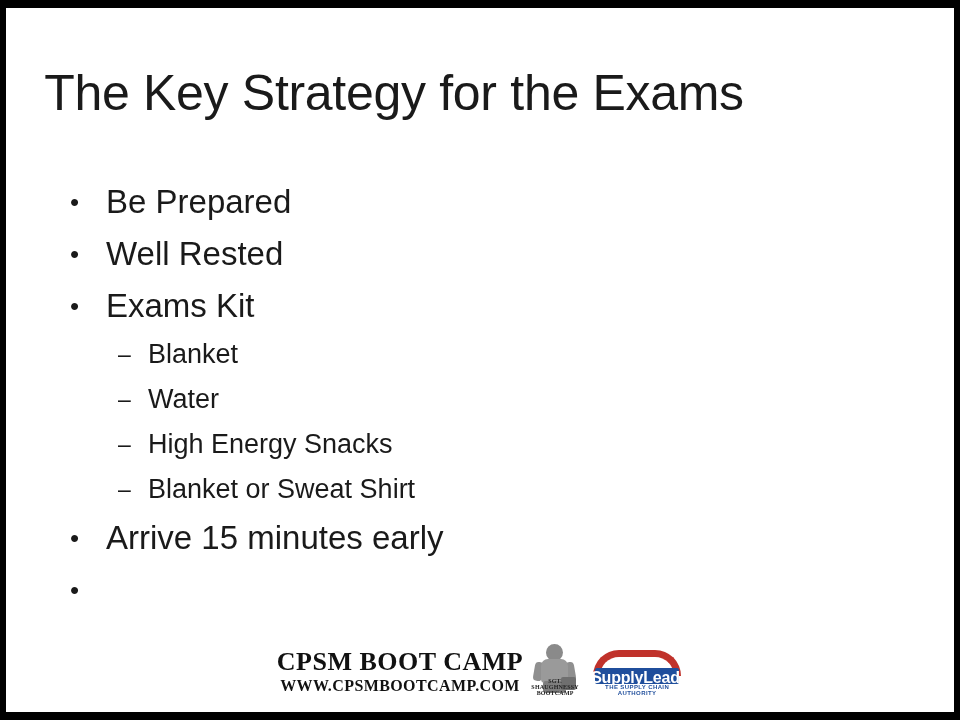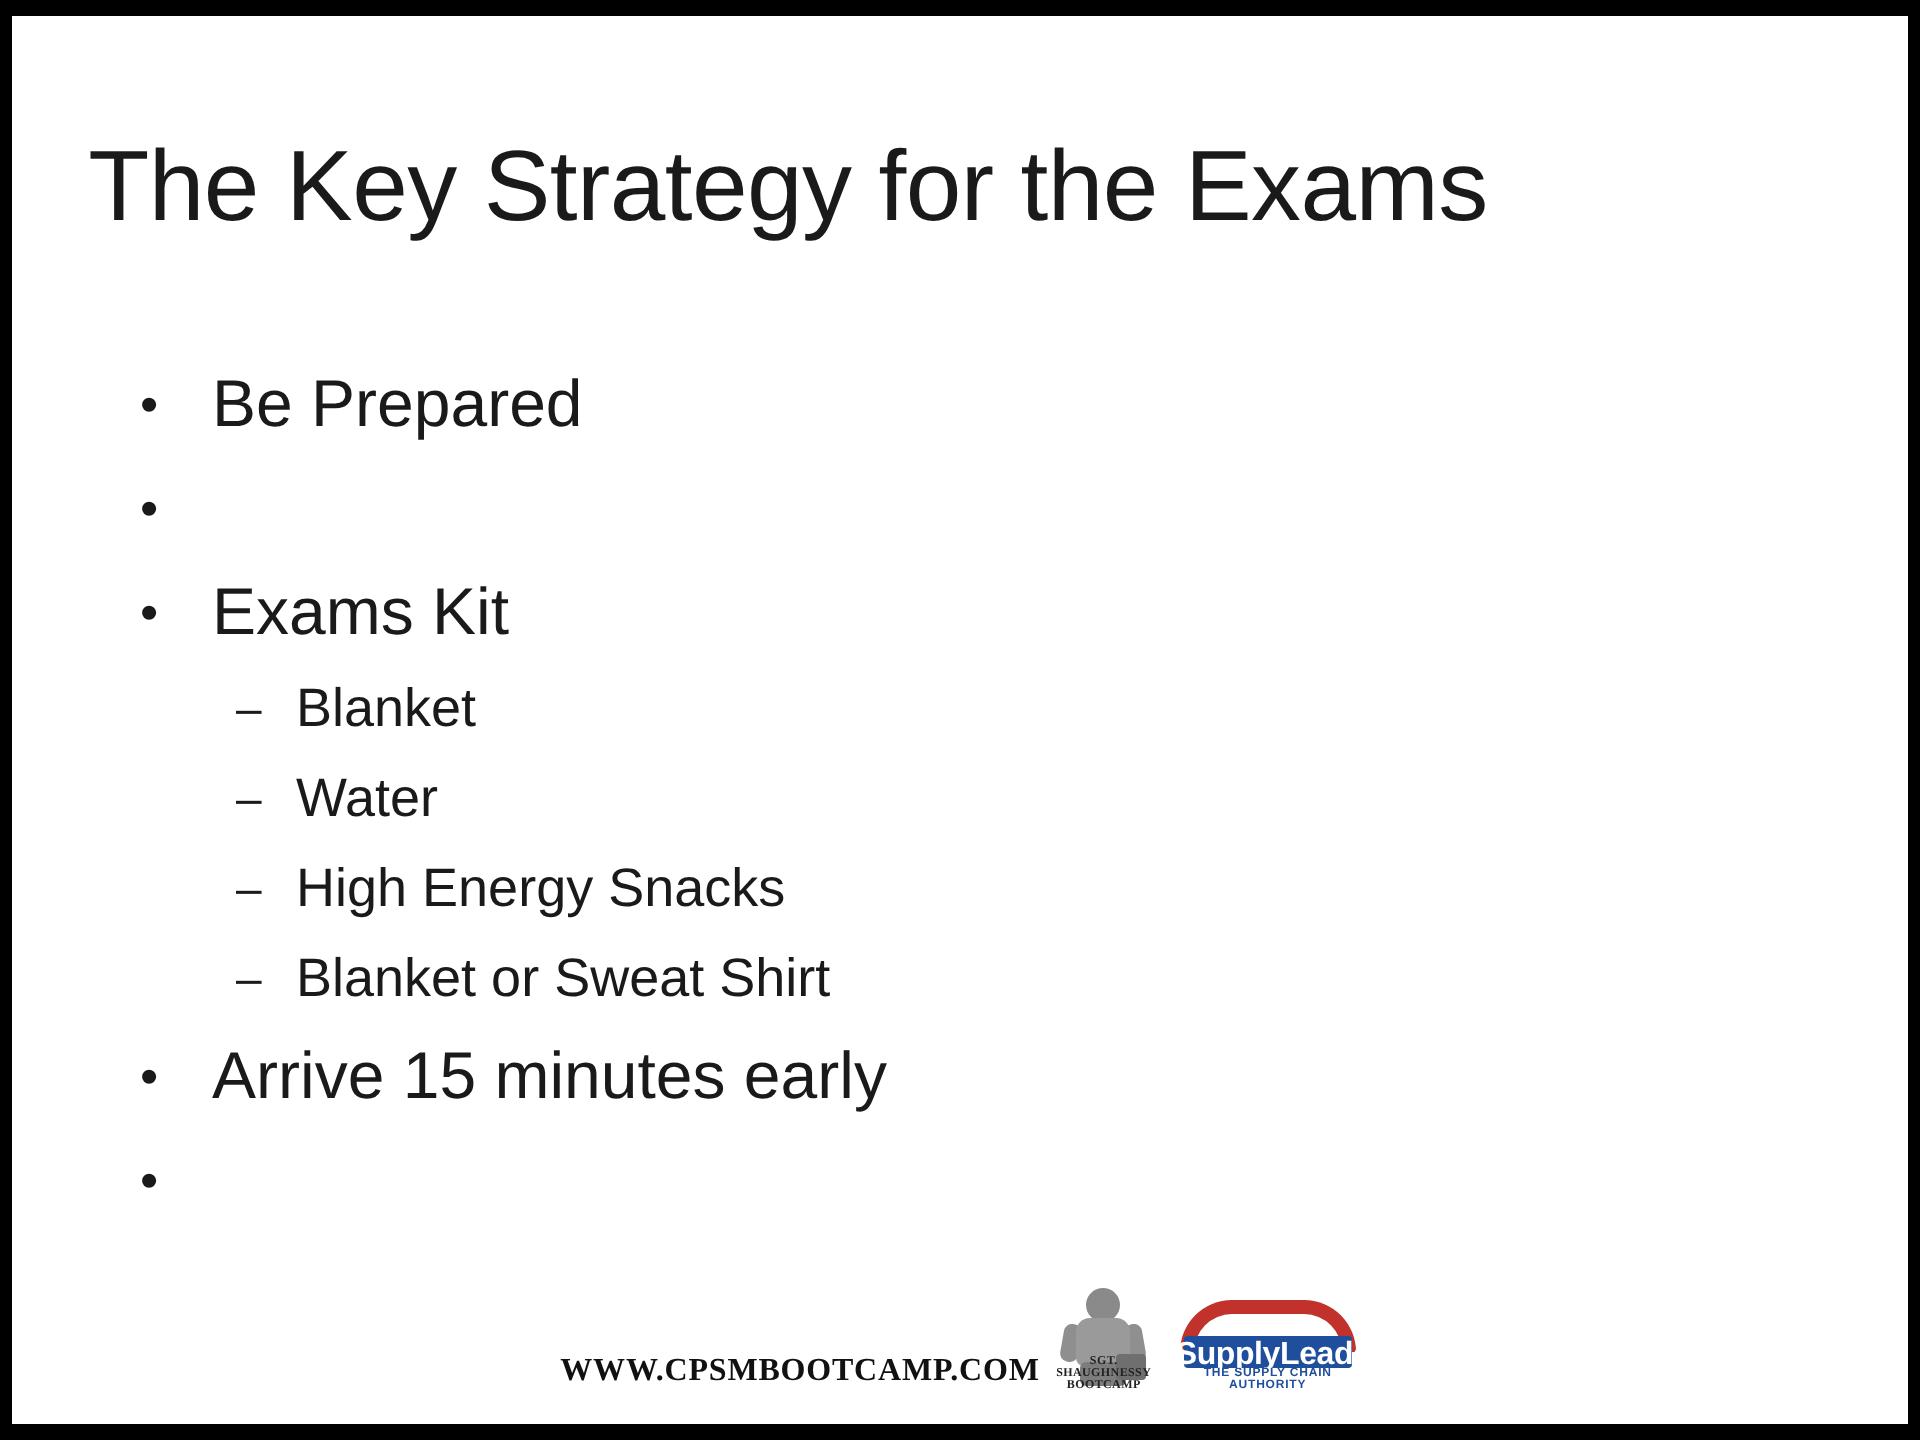--- a/index.html
+++ b/index.html
@@ -252,20 +252,21 @@
 
     <div class="slide-title">The Key Strategy for the Exams</div>
 
     <ul class="bullet-list">
       <li class="bullet-item lvl1">
         <span class="marker">•</span>
         <span class="bullet-text">Be Prepared</span>
       </li>
       <li class="bullet-item lvl1">
         <span class="marker">•</span>
+        <span class="bullet-text">Well Rested</span>
       </li>
       <li class="bullet-item lvl1">
         <span class="marker">•</span>
         <span class="bullet-text">Exams Kit</span>
       </li>
       <li class="bullet-item lvl2">
         <span class="marker">–</span>
         <span class="bullet-text">Blanket</span>
       </li>
       <li class="bullet-item lvl2">
@@ -284,20 +285,21 @@
         <span class="marker">•</span>
         <span class="bullet-text">Arrive 15 minutes early</span>
       </li>
       <li class="bullet-item lvl1">
         <span class="marker">•</span>
       </li>
     </ul>
 
     <div class="footer-logos">
       <div class="cpsm-lockup">
+        <div class="cpsm-main">CPSM BOOT CAMP</div>
         <div class="cpsm-url">WWW.CPSMBOOTCAMP.COM</div>
       </div>
 
       <div class="mascot">
         <div class="head"></div>
         <div class="armL"></div>
         <div class="armR"></div>
         <div class="body"></div>
         <div class="legs"></div>
         <div class="case"></div>

